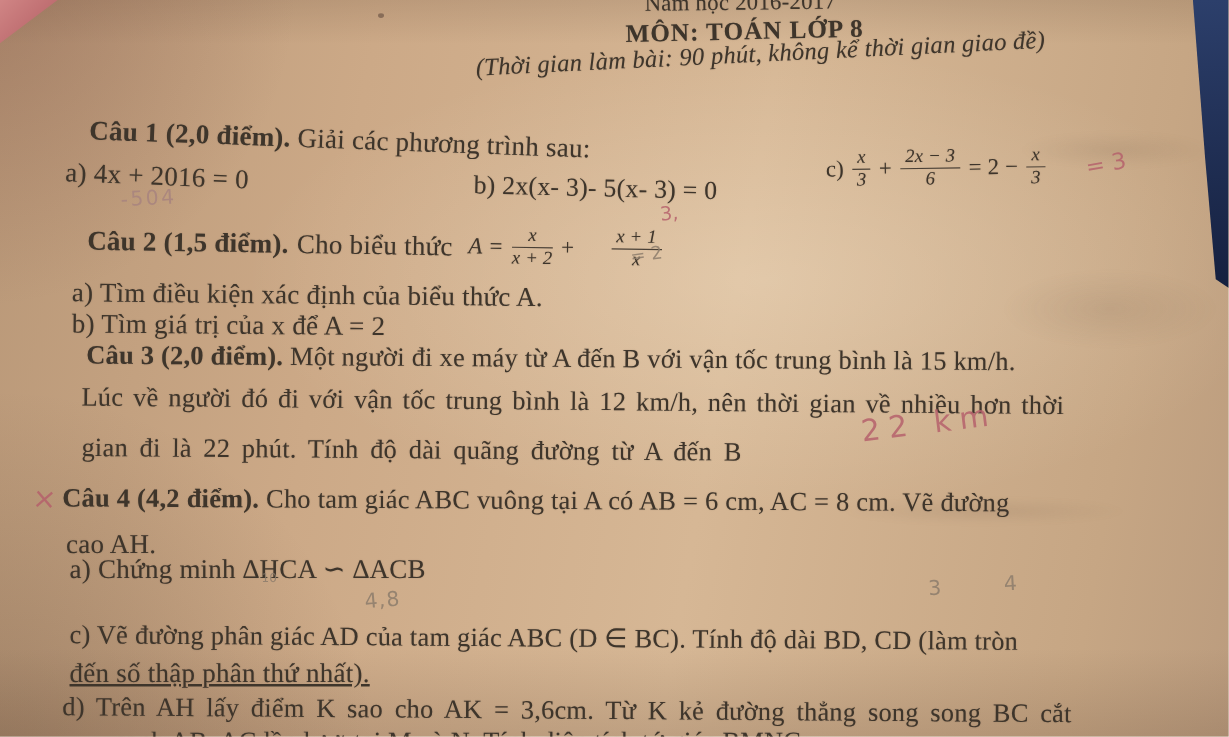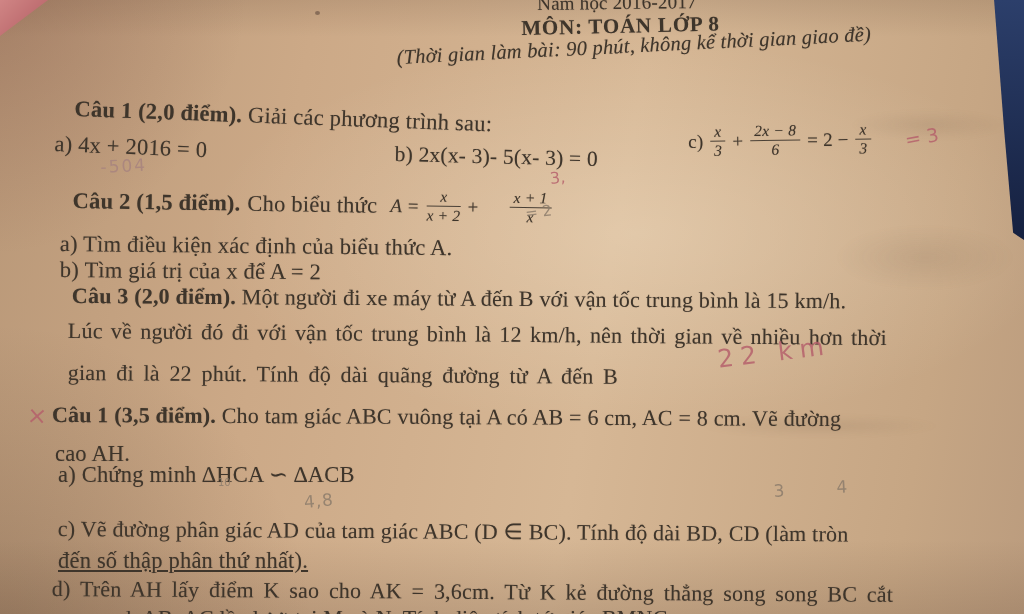--- a/index.html
+++ b/index.html
@@ -87,21 +87,21 @@
   <div class="line" style="left:395px;top:142px;font-size:21.5px;transform:rotate(1.4deg);">b) 2x(x- 3)- 5(x- 3) = 0</div>
 
   <div class="line eq" style="left:688px;top:124px;font-size:19px;transform:rotate(-0.8deg);">
     <span>c)</span>
     <span class="frac" style="font-size:15.5px;">
         <span class="num">x</span>
         <span class="den">3</span>
       </span>
     <span>+</span>
     <span class="frac" style="font-size:15.5px;">
-        <span class="num">2x − 8</span>
+        <span class="num">2x − 3</span>
         <span class="den">6</span>
       </span>
     <span>= 2 −</span>
     <span class="frac" style="font-size:15.5px;">
         <span class="num">x</span>
         <span class="den">3</span>
       </span>
   </div>
 
   <div class="line eq" style="left:73px;top:183px;transform:rotate(0.9deg);">
@@ -121,21 +121,21 @@
   <div class="line" style="left:60px;top:231px;transform:rotate(0.6deg);">a) Tìm điều kiện xác định của biểu thức A.</div>
   <div class="line" style="left:60px;top:257px;transform:rotate(0.5deg);">b) Tìm giá trị của x để A = 2</div>
 
   <div class="line" style="left:72px;top:283px;font-size:22px;transform:rotate(0.4deg);">
     <span class="b">Câu 3 (2,0 điểm).</span><span> Một người đi xe máy từ A đến B với vận tốc trung bình là 15 km/h.</span>
   </div>
   <div class="line" style="left:68px;top:318px;font-size:22px;word-spacing:2.5px;transform:rotate(0.5deg);">Lúc về người đó đi với vận tốc trung bình là 12 km/h, nên thời gian về nhiều hơn thời</div>
   <div class="line" style="left:68px;top:360px;font-size:22px;word-spacing:4px;transform:rotate(0.4deg);">gian đi là 22 phút. Tính độ dài quãng đường từ A đến B</div>
 
   <div class="line" style="left:52px;top:402px;font-size:22px;transform:rotate(0.3deg);">
-    <span class="b">Câu 1 (3,5 điểm).</span><span> Cho tam giác ABC vuông tại A có AB = 6 cm, AC = 8 cm. Vẽ đường</span>
+    <span class="b">Câu 4 (4,2 điểm).</span><span> Cho tam giác ABC vuông tại A có AB = 6 cm, AC = 8 cm. Vẽ đường</span>
   </div>
   <div class="line" style="left:55px;top:441px;text-align:right;">cao AH.</div>
   <div class="line" style="left:58px;top:461px;">a) Chứng minh ∆HCA ∽ ∆ACB</div>
   <div class="line" style="left:58px;top:516px;font-size:22px;transform:rotate(0.4deg);">c) Vẽ đường phân giác AD của tam giác ABC (D ∈ BC). Tính độ dài BD, CD (làm tròn</div>
   <div class="line" style="left:58px;top:548px;text-decoration:underline;">đến số thập phân thứ nhất).</div>
   <div class="line" style="left:52px;top:576px;font-size:22px;word-spacing:4px;transform:rotate(0.4deg);">d) Trên AH lấy điểm K sao cho AK = 3,6cm. Từ K kẻ đường thẳng song song BC cắt</div>
   <div class="line" style="left:95px;top:605px;font-size:22px;">cạnh AB, AC lần lượt tại M và N. Tính diện tích tứ giác BMNC</div>
 
   <div class="hw pencil" style="left:100px;top:157px;font-size:17px;color:#a8847f;transform:rotate(-3deg);letter-spacing:2px;">-504</div>
   <div class="hw pink" style="left:903px;top:129px;font-size:19px;transform:rotate(-10deg);">= 3</div>

